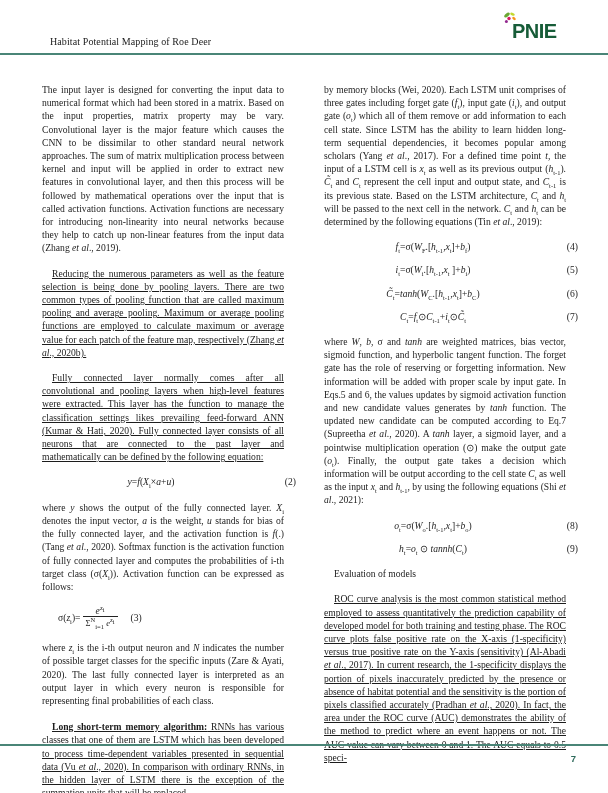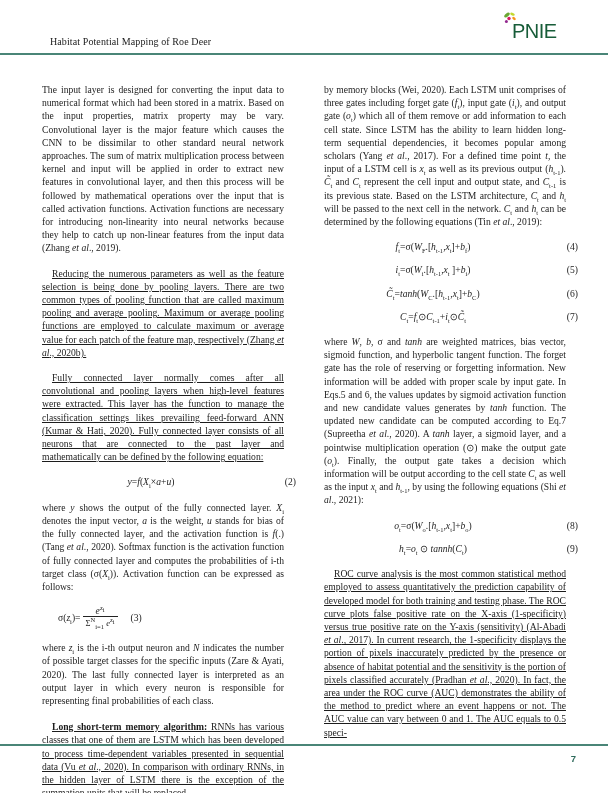--- a/index.html
+++ b/index.html
@@ -16,21 +16,21 @@
   
   .running-title {
     position:absolute; left:50px; top:36px;
     font-size:10px; color:#222; letter-spacing:0.1px;
   }
   .pnie-logo { position:absolute; right:28px; top:10px; width:80px; height:40px; }
   .pnie-logo svg { position:absolute; left:2px; top:1px; }
   .pnie-logo .logo-text {
     position:absolute; left:12px; top:10px;
     font-family:"Liberation Sans", sans-serif;
-    font-weight:normal; font-size:20px; letter-spacing:-0.5px;
+    font-weight:bold; font-size:20px; letter-spacing:-0.5px;
     color:#175c38;
   }
   .header-rule {
     position:absolute; left:0; right:0; top:53px; height:2px;
     background:#4a8577;
   }
 
   
   .col {
     position:absolute; top:71px; width:266px;
@@ -146,20 +146,21 @@
 
     <div class="eq-row">
       <span class="eq-body"><i>o</i><sub>t</sub>=σ(<i>W</i><sub>o</sub>.[<i>h</i><sub>t-1</sub>,<i>x</i><sub>t</sub>]+<i>b</i><sub>o</sub>)</span>
       <span class="eq-num">(8)</span>
     </div>
     <div class="eq-row">
       <span class="eq-body"><i>h</i><sub>t</sub>=<i>o</i><sub>t</sub> ⊙ <i>tannh</i>(<i>C</i><sub>t</sub>)</span>
       <span class="eq-num">(9)</span>
     </div>
 
+    <p class="section-heading">Evaluation of models</p>
     <p class="indent">ROC curve analysis is the most common statistical method employed to assess quantitatively the prediction capability of developed model for both training and testing phase. The ROC curve plots false positive rate on the X-axis (1-specificity) versus true positive rate on the Y-axis (sensitivity) (Al-Abadi <i>et al</i>., 2017). In current research, the 1-specificity displays the portion of pixels inaccurately predicted by the presence or absence of habitat potential and the sensitivity is the portion of pixels classified accurately (Pradhan <i>et al</i>., 2020). In fact, the area under the ROC curve (AUC) demonstrates the ability of the method to predict where an event happens or not. The AUC value can vary between 0 and 1. The AUC equals to 0.5 speci-</p>
   </main>
 
   <div class="footer-rule"></div>
   <span class="doi">https://doi.org/10.22920/PNIE.2021.2.1.1</span>
   <span class="page-num">7</span>
 
 </div>
 
 </body></html>

